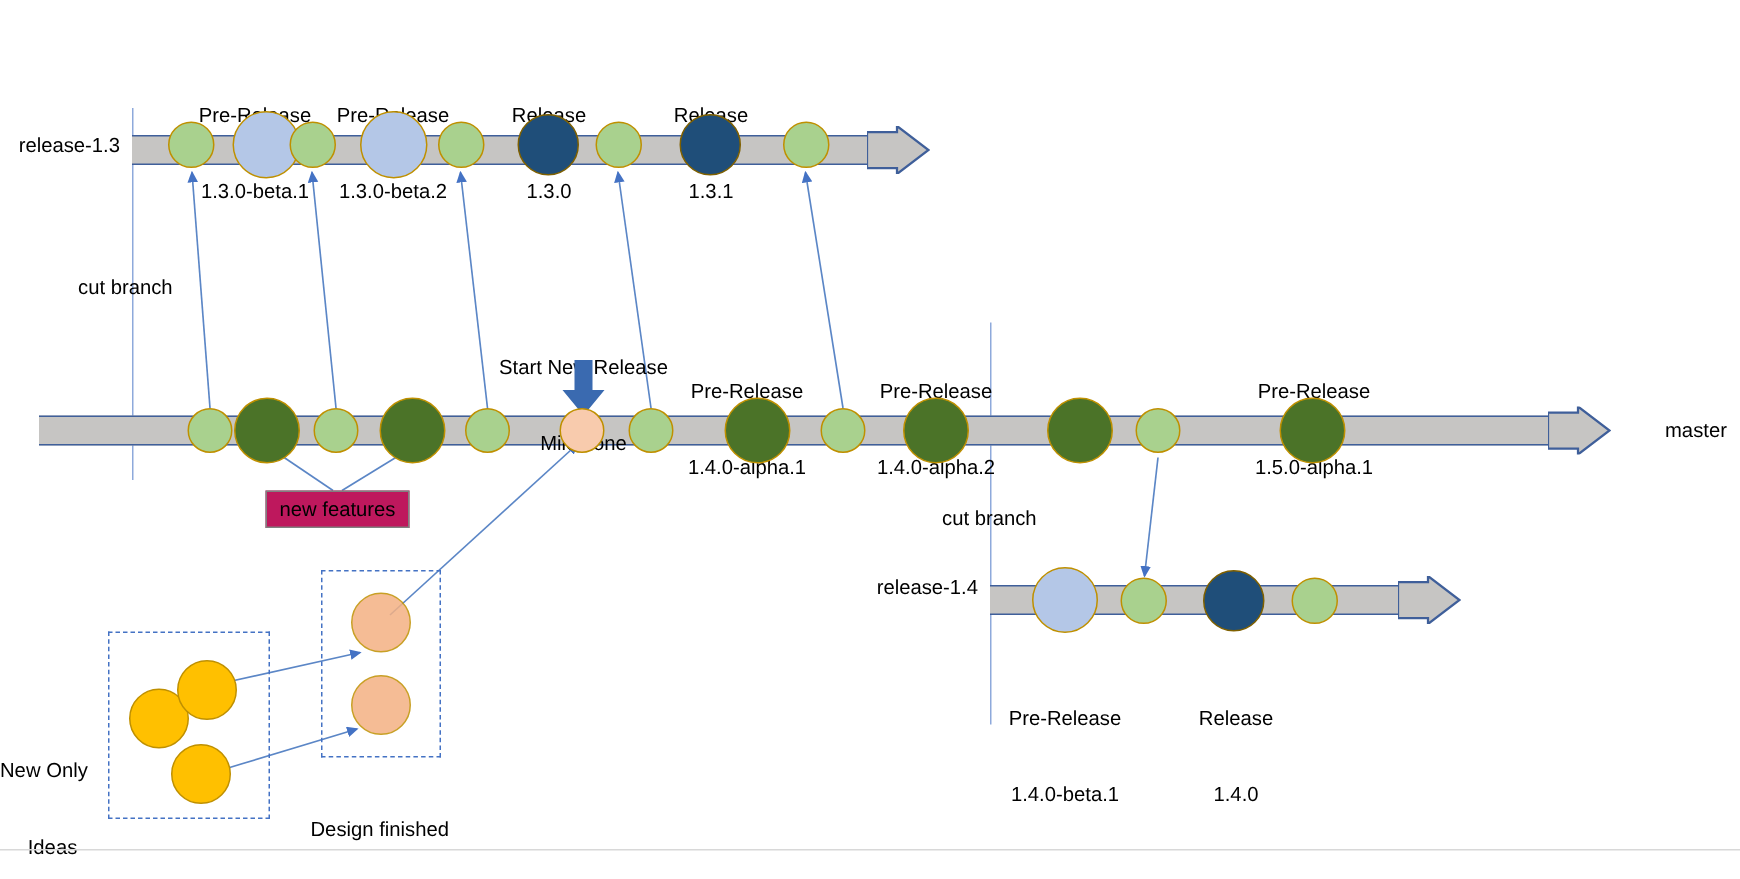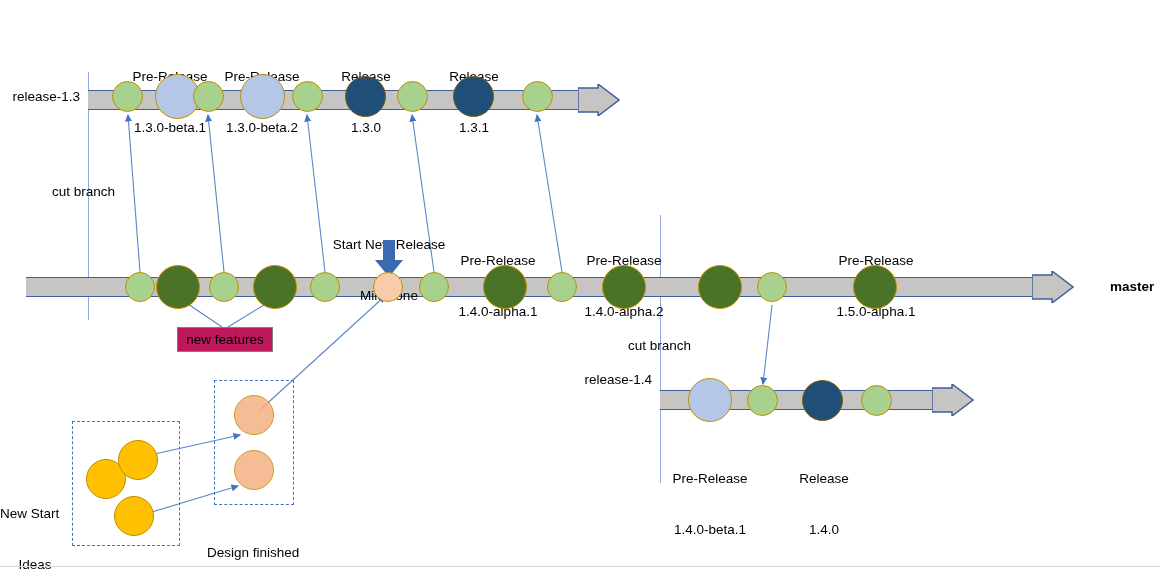--- a/index.html
+++ b/index.html
@@ -193,21 +193,21 @@
   <div class="node lightblue" style="left:240px; top:74px; width:45px; height:45px;"></div>
   <div class="node lightgreen" style="left:292px; top:81px; width:31px; height:31px;"></div>
   <div class="node darkblue" style="left:345px; top:76px; width:41px; height:41px;"></div>
   <div class="node lightgreen" style="left:397px; top:81px; width:31px; height:31px;"></div>
   <div class="node darkblue" style="left:453px; top:76px; width:41px; height:41px;"></div>
   <div class="node lightgreen" style="left:522px; top:81px; width:31px; height:31px;"></div>
 
 
   <div class="lbl" style="left:52px; top:183px;">cut branch</div>
 
-  <div class="lbl" style="left:1110px; top:278px;font-weight:bold;">master</div>
+  <div class="lbl" style="left:1110px; top:278px;">master</div>
 
   <div class="branch" style="left:26px; top:271px; width:1046px; height:32px;">
     <div class="shaft" style="width:1008px;"></div>
     <div class="head" style="left:1006px;">
       <svg width="42" height="32" viewBox="0 0 42 32" xmlns="http://www.w3.org/2000/svg">
         <path d="M0,4 L20,4 L20,0 L41,16 L20,32 L20,28 L0,28 Z" fill="#c6c5c3" stroke="#3f5f9a" stroke-width="1.5"></path>
       </svg>
     </div>
   </div>
 
@@ -246,21 +246,21 @@
   <div class="node lightgreen" style="left:547px; top:272px; width:30px; height:30px;"></div>
   <div class="node darkgreen" style="left:602px; top:265px; width:44px; height:44px;"></div>
   <div class="node darkgreen" style="left:698px; top:265px; width:44px; height:44px;"></div>
   <div class="node lightgreen" style="left:757px; top:272px; width:30px; height:30px;"></div>
   <div class="node darkgreen" style="left:853px; top:265px; width:44px; height:44px;"></div>
 
   <div class="callout" style="left:177px; top:327px; width:96px; height:25px;">new features</div>
 
   <div class="lbl" style="left:628px; top:337px;">cut branch</div>
 
-  <div class="lbl right" style="left:500px; top:371px; width:152px;">release-1.4</div>
+  <div class="lbl right" style="left:500px; top:383px; width:152px;">release-1.4</div>
 
   <div class="branch" style="left:660px; top:384px; width:312px; height:32px;">
     <div class="shaft" style="width:274px;"></div>
     <div class="head" style="left:272px;">
       <svg width="42" height="32" viewBox="0 0 42 32" xmlns="http://www.w3.org/2000/svg">
         <path d="M0,4 L20,4 L20,0 L41,16 L20,32 L20,28 L0,28 Z" fill="#c6c5c3" stroke="#3f5f9a" stroke-width="1.5"></path>
       </svg>
     </div>
   </div>
 
@@ -273,21 +273,21 @@
   <div class="lbl center" style="left:656px; top:436px; width:108px;">
     <div>Pre-Release</div>
     <div>1.4.0-beta.1</div>
   </div>
   <div class="lbl center" style="left:776px; top:436px; width:96px;">
     <div>Release</div>
     <div>1.4.0</div>
   </div>
 
   <div class="lbl" style="left:0px; top:471px; width:70px; text-align:left;">
-    <div>New Start</div>
+    <div>New Only</div>
     <div style="text-align:center;">Ideas</div>
   </div>
 
   <div class="group-box" style="left:72px; top:421px; width:108px; height:125px;"></div>
   <div class="group-box" style="left:214px; top:380px; width:80px; height:125px;"></div>
 
   <div class="node orange" style="left:86px; top:459px; width:40px; height:40px;"></div>
   <div class="node orange" style="left:118px; top:440px; width:40px; height:40px;"></div>
   <div class="node orange" style="left:114px; top:496px; width:40px; height:40px;"></div>
 

